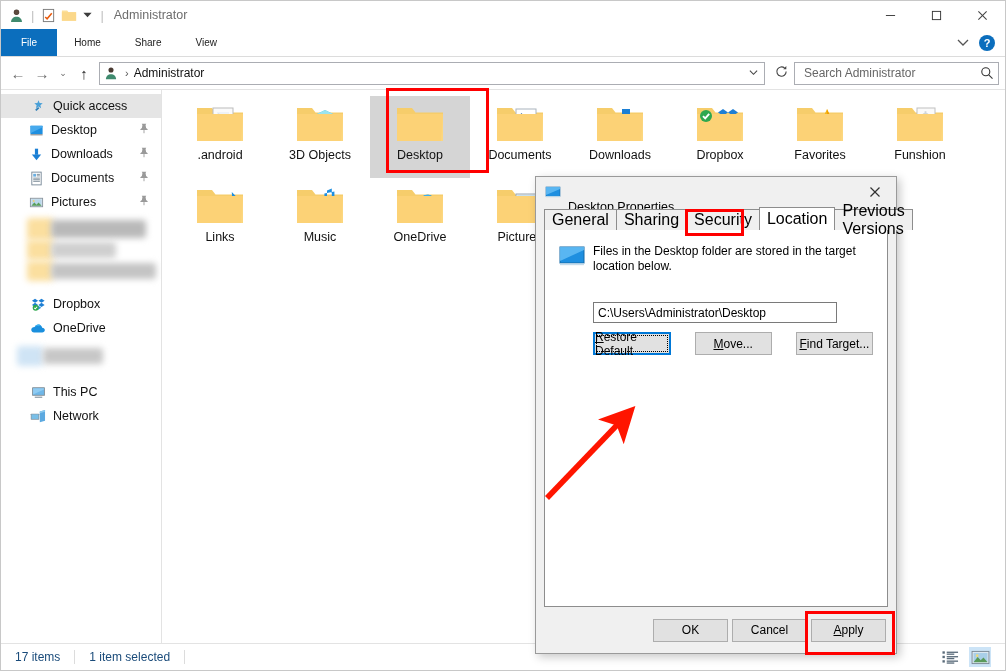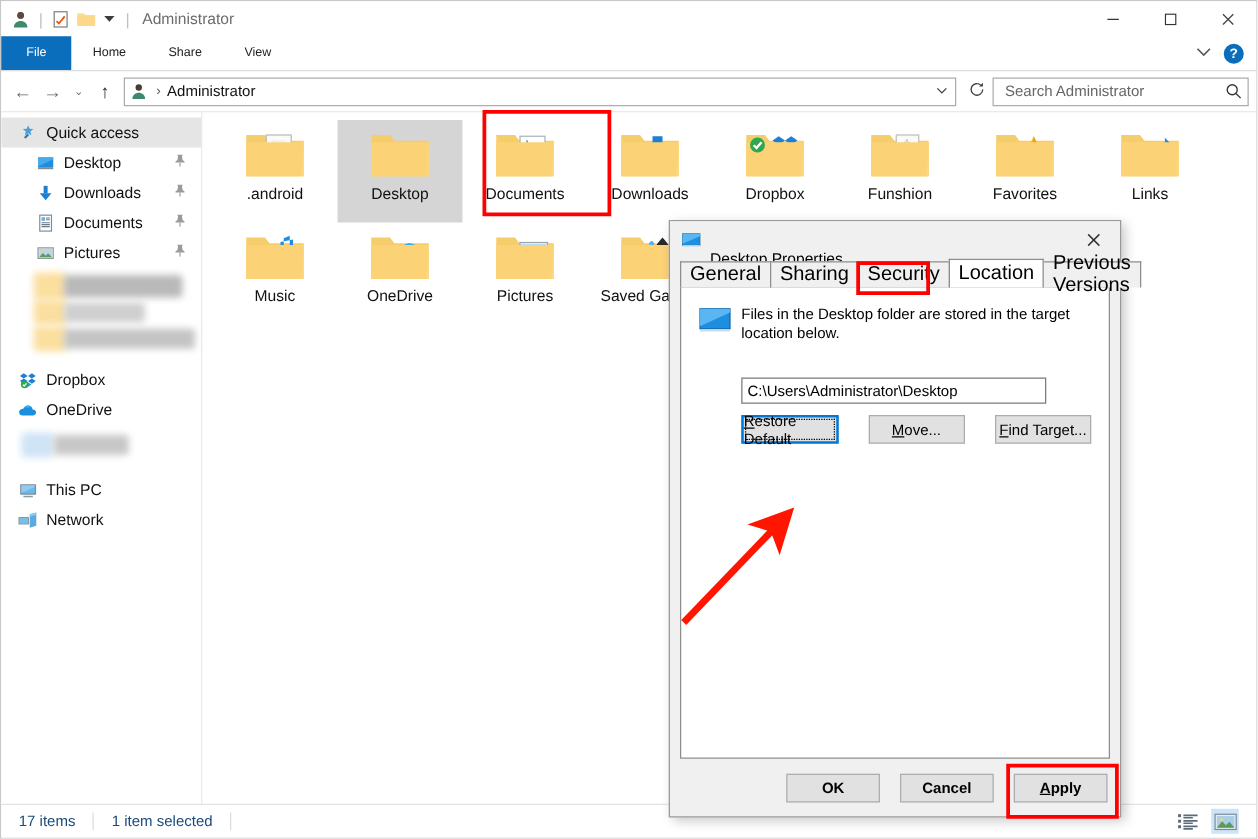--- a/index.html
+++ b/index.html
@@ -182,21 +182,21 @@
     position: relative;
   }
   .nav-item.selected { background: #e5e5e5; }
   .nav-item .ni-icon {
     width: 18px; height: 18px;
     display: flex; align-items: center; justify-content: center;
     margin-right: 6px;
     flex: 0 0 18px;
   }
   .nav-item.indent { padding-left: 26px; }
-  .nav-item.top { padding-left: 12px; }
+  .nav-item.top { padding-left: 28px; }
   .pin {
     position: absolute; right: 12px; top: 5px;
     color: #9a9a9a; font-size: 11px;
   }
   .blur-chip {
     position: absolute;
     border-radius: 3px;
     filter: blur(3px);
   }
   .nav-gap { height: 10px; }
@@ -382,22 +382,21 @@
     outline-offset: -4px;
     background: #e1e1e1;
   }
   .dbtn u { text-decoration: underline; }
   #dlg-footer {
     flex: 0 0 46px;
     display: flex;
     align-items: center;
     justify-content: flex-end;
     padding-right: 10px;
-    gap: 16px;
-    font-weight: bold;
+    gap: 4px;
   }
   #dlg-footer .dbtn { width: 75px; height: 23px; }
 
   
   .anno-box {
     position: absolute;
     border: 3px solid #ff0000;
     box-sizing: border-box;
     pointer-events: none;
     z-index: 60;
@@ -689,20 +688,33 @@
               <rect x="18" y="5" width="20" height="24" fill="#fafafa" stroke="#bbb"></rect>
               <path d="M22 9h12v16H22z" fill="#eef2f5"></path>
               <path d="M23 10l9 5-9 5z" fill="#d8e2ea"></path>
               <path d="M2 11h46v27H2z" fill="#fcd77f"></path>
               <path d="M2 11h46l-2 27H2z" fill="#fcd276"></path>
             </svg>
           </div>
           <div class="fi-label">.android</div>
         </div>
 
+        <div class="file-item">
+          <div class="fi-icon">
+            <svg class="folder-svg" width="50" height="42" viewBox="0 0 50 42">
+              <path d="M2 5h15l3.5 4.5H48V38H2z" fill="#f6cd6b"></path>
+              <path d="M20 12l10-5 10 5v11l-10 5-10-5z" fill="#4fc3dd"></path>
+              <path d="M20 12l10 5 10-5-10-5z" fill="#9ae4f0"></path>
+              <path d="M30 17v11l10-5V12z" fill="#2fa2c4"></path>
+              <path d="M2 11h46v27H2z" fill="#fcd77f"></path>
+              <path d="M2 11h46l-2 27H2z" fill="#fcd276"></path>
+            </svg>
+          </div>
+          <div class="fi-label">3D Objects</div>
+        </div>
 
 
         <div class="file-item selected">
           <div class="fi-icon">
             <svg class="folder-svg" width="50" height="42" viewBox="0 0 50 42">
               <path d="M2 5h15l3.5 4.5H48V38H2z" fill="#f6cd6b"></path>
               <rect x="21" y="12" width="23" height="15" fill="#1e8fe0" stroke="#1369a8"></rect>
               <path d="M21 12h23v3l-23 10z" fill="#64bdf5" opacity="0.85"></path>
               <rect x="21" y="26" width="23" height="1.6" fill="#bfd9e8"></rect>
               <path d="M2 11h46v27H2z" fill="#fcd77f"></path>
@@ -753,53 +765,53 @@
               <path d="M23 16.2l5-3.4 5 3.4-5 3.4z" fill="#1e7fd4"></path>
               <path d="M33 16.2l5-3.4 5 3.4-5 3.4z" fill="#1e7fd4"></path>
               <path d="M28 20.6l5-3.3 5 3.3-5 3.3z" fill="#2a93e0"></path>
               <path d="M2 11h46v27H2z" fill="#fcd77f"></path>
               <path d="M2 11h46l-2 27H2z" fill="#fcd276"></path>
               <circle cx="11" cy="13" r="6" fill="#2fa84f"></circle>
               <path d="M8 13.2l2.2 2.2 4-4.6" stroke="#fff" stroke-width="1.9" fill="none"></path>
             </svg>
           </div>
           <div class="fi-label">Dropbox</div>
+        </div>
+
+        <div class="file-item">
+          <div class="fi-icon">
+            <svg class="folder-svg" width="50" height="42" viewBox="0 0 50 42">
+              <path d="M2 5h15l3.5 4.5H48V38H2z" fill="#f6cd6b"></path>
+              <path d="M32 6l3 6.4 6.8.6-5.2 4.4 1.6 6.6L32 20.5l-6.2 3.5 1.6-6.6-5.2-4.4 6.8-.6z" fill="#f5b61b"></path>
+              <path d="M32 6l3 6.4 6.8.6-5.2 4.4 1.6 6.6L32 20.5z" fill="#f0a000"></path>
+              <path d="M2 11h46v27H2z" fill="#fcd77f"></path>
+              <path d="M2 11h46l-2 27H2z" fill="#fcd276"></path>
+            </svg>
+          </div>
+          <div class="fi-label">Favorites</div>
         </div>
 
         <div class="file-item">
           <div class="fi-icon">
             <svg class="folder-svg" width="50" height="42" viewBox="0 0 50 42">
               <path d="M2 5h15l3.5 4.5H48V38H2z" fill="#f6cd6b"></path>
               <rect x="22" y="5" width="18" height="23" fill="#fafafa" stroke="#c0c0c0"></rect>
               <circle cx="30.5" cy="14" r="4.2" fill="#cfd6da"></circle>
               <circle cx="30.5" cy="14" r="1.7" fill="#fafafa"></circle>
               <g fill="#cfd6da">
                   <rect x="29.6" y="8.2" width="1.8" height="2.4"></rect>
                   <rect x="29.6" y="17.4" width="1.8" height="2.4"></rect>
                   <rect x="24.7" y="13.1" width="2.4" height="1.8"></rect>
                   <rect x="33.9" y="13.1" width="2.4" height="1.8"></rect>
                 </g>
               <path d="M2 11h46v27H2z" fill="#fcd77f"></path>
               <path d="M2 11h46l-2 27H2z" fill="#fcd276"></path>
             </svg>
           </div>
           <div class="fi-label">Funshion</div>
-        </div>
-
-        <div class="file-item">
-          <div class="fi-icon">
-            <svg class="folder-svg" width="50" height="42" viewBox="0 0 50 42">
-              <path d="M2 5h15l3.5 4.5H48V38H2z" fill="#f6cd6b"></path>
-              <path d="M32 6l3 6.4 6.8.6-5.2 4.4 1.6 6.6L32 20.5l-6.2 3.5 1.6-6.6-5.2-4.4 6.8-.6z" fill="#f5b61b"></path>
-              <path d="M32 6l3 6.4 6.8.6-5.2 4.4 1.6 6.6L32 20.5z" fill="#f0a000"></path>
-              <path d="M2 11h46v27H2z" fill="#fcd77f"></path>
-              <path d="M2 11h46l-2 27H2z" fill="#fcd276"></path>
-            </svg>
-          </div>
-          <div class="fi-label">Favorites</div>
         </div>
 
         <div class="file-item">
           <div class="fi-icon">
             <svg class="folder-svg" width="50" height="42" viewBox="0 0 50 42">
               <path d="M2 5h15l3.5 4.5H48V38H2z" fill="#f6cd6b"></path>
               <path d="M24 24c0-8 6-12 13-12.5l-0.2-4.5L43 13.5l-6.2 6.3.2-4.3C32 16 27 18.5 24 24z" fill="#1e8fe0"></path>
               <path d="M2 11h46v27H2z" fill="#fcd77f"></path>
               <path d="M2 11h46l-2 27H2z" fill="#fcd276"></path>
             </svg>

